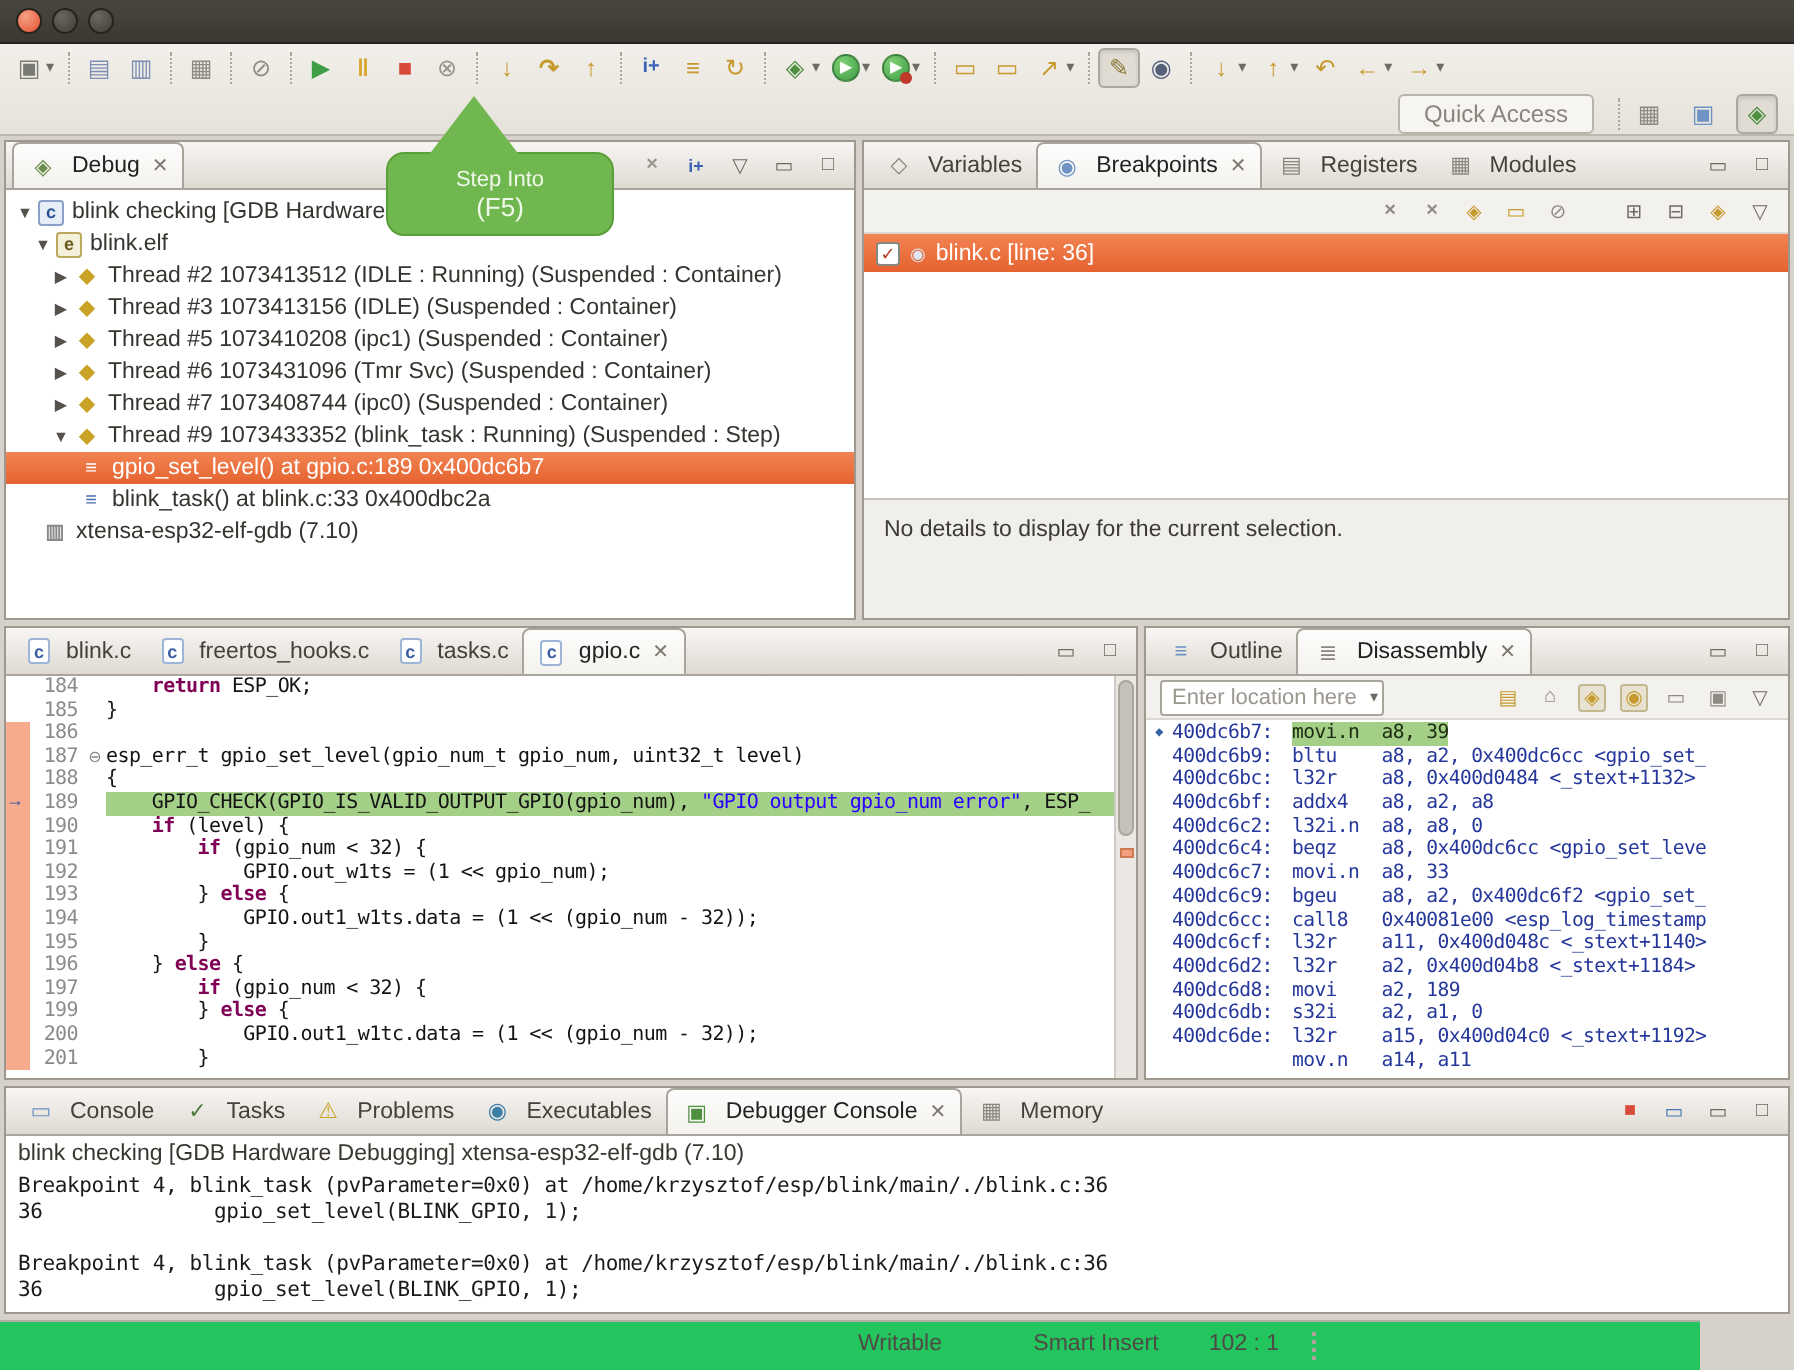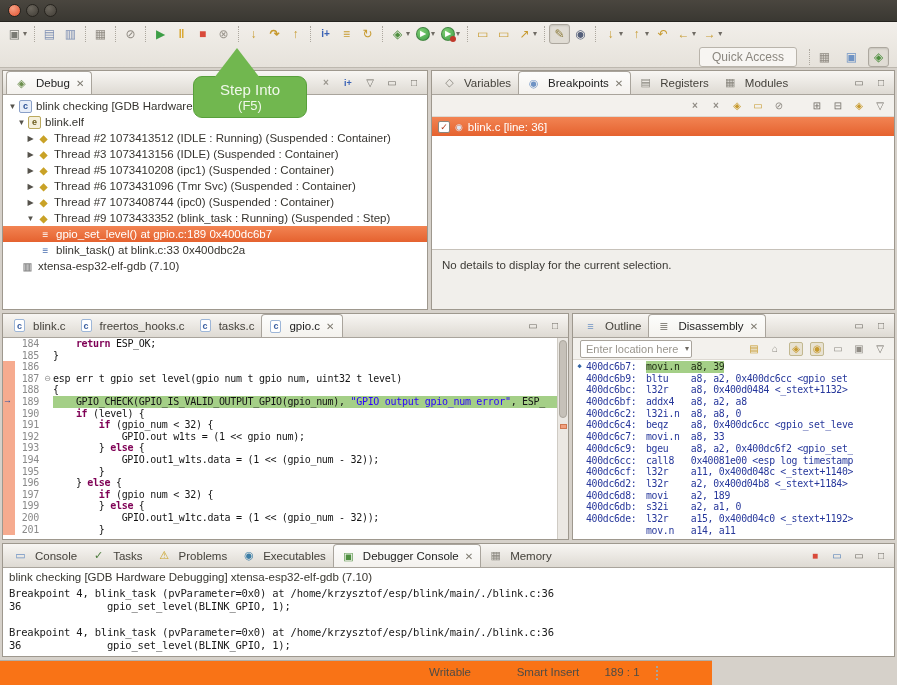--- a/index.html
+++ b/index.html
@@ -35,21 +35,21 @@
   .tsep{width:1px;height:16px;border-left:1px dotted #ACA79E;margin:0 4px;flex:none;}
   .spacer{flex:1;}
   .quick-access{border:1px solid #B9B4AB;border-radius:3px;background:#F7F5F2;color:#8a867e;
     font-size:12px;padding:2px 12px;margin-right:8px;}
   
   .tooltip{position:absolute;left:193px;top:76px;width:114px;height:42px;z-index:60;
     background:#71B74F;border:1px solid #58A03B;border-radius:9px;
     display:flex;flex-direction:column;align-items:center;justify-content:center;color:#F0F8EA;}
   .tooltip::before{content:"";position:absolute;top:-29px;left:20px;width:0;height:0;
     border-left:23px solid transparent;border-right:23px solid transparent;border-bottom:30px solid #71B74F;}
-  .tooltip .t1{font-size:15px;} .tooltip .t2{font-size:13px;}
+  .tooltip .t1{font-size:11px;} .tooltip .t2{font-size:13px;}
   
   .panel{position:absolute;background:#fff;border:1px solid #9E988E;overflow:hidden;}
   .phead{height:24px;background:linear-gradient(#F8F6F3,#DEDAD3);border-bottom:1px solid #A9A49C;
     display:flex;align-items:stretch;padding-left:3px;position:relative;}
   .tab{display:flex;align-items:center;gap:4px;padding:0 7px;font-size:11.5px;color:#45423c;white-space:nowrap;}
   .tab.active{background:linear-gradient(#FDFDFC,#F4F2EE);border:1px solid #A9A49C;border-bottom:none;
     border-radius:4px 4px 0 0;z-index:2;color:#222;}
   .closex{font-size:10px;color:#7d796f;margin-left:2px;}
   .hicons{margin-left:auto;display:flex;align-items:center;gap:8px;padding-right:6px;color:#6d6a63;}
   .hbtn{font-size:10px;width:14px;height:14px;display:flex;align-items:center;justify-content:center;}
@@ -94,21 +94,21 @@
     font-family:"DejaVu Sans Mono",monospace;font-size:9.8px;letter-spacing:-0.3px;line-height:11.7px;}
   .dmark{width:13px;flex:none;color:#3465A4;font-size:7px;text-align:center;line-height:11px;}
   .daddr{width:60px;flex:none;}
   .dtext{overflow:hidden;}
   .drow.cur .dtext{background:#A4CF87;color:#1d2a12;}
   
   .chead{font-size:11.5px;color:#38362f;padding:3px 6px;height:19px;white-space:nowrap;}
   .cline{height:13px;white-space:pre;color:#1a1a1a;padding-left:6px;
     font-family:"DejaVu Sans Mono",monospace;font-size:10.5px;letter-spacing:-0.2px;}
   
-  .statusbar{position:absolute;left:0;top:660px;width:712px;height:25px;background:#f97316;
+  .statusbar{position:absolute;left:0;top:660px;width:850px;height:25px;background:#22c55e;
     border-top:1px solid #B3AEA5;font-size:11.5px;color:#4e4b45;}
   .statusbar span{position:absolute;top:5px;}
   .sdots{position:absolute;left:656px;top:5px;width:3px;height:14px;border-left:2px dotted #a9a49c;}
 </style>
 </head>
 <body>
 
 <div class="titlebar">
   <div class="wbtn close"></div>
   <div class="wbtn minmax"></div>
@@ -589,20 +589,20 @@
       <div class="cline">36              gpio_set_level(BLINK_GPIO, 1);</div>
       <div class="cline"> </div>
       <div class="cline">Breakpoint 4, blink_task (pvParameter=0x0) at /home/krzysztof/esp/blink/main/./blink.c:36</div>
       <div class="cline">36              gpio_set_level(BLINK_GPIO, 1);</div>
     </div>
 </div>
 
 <div class="statusbar">
   <span style="left:410px;width:80px;text-align:center;">Writable</span>
   <span style="left:498px;width:100px;text-align:center;">Smart Insert</span>
-  <span style="left:592px;width:60px;text-align:center;">189 : 1</span>
+  <span style="left:592px;width:60px;text-align:center;">102 : 1</span>
   <div class="sdots"></div>
 </div>
 
 <div class="tooltip">
   <div class="t1">Step Into</div>
   <div class="t2">(F5)</div>
 </div>
 
 </body></html>

